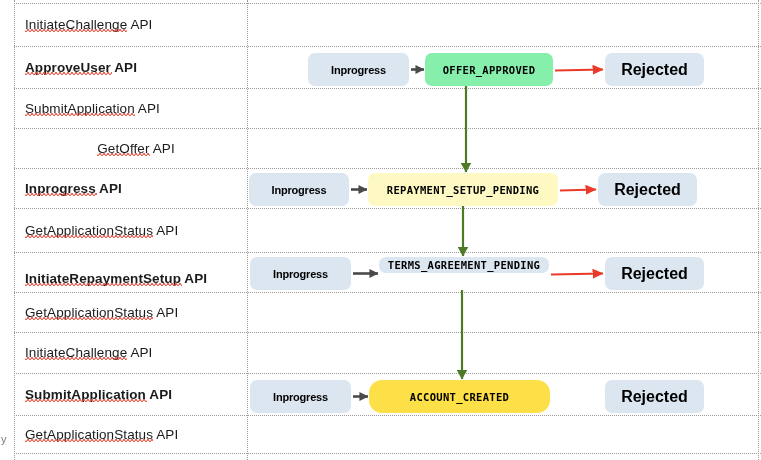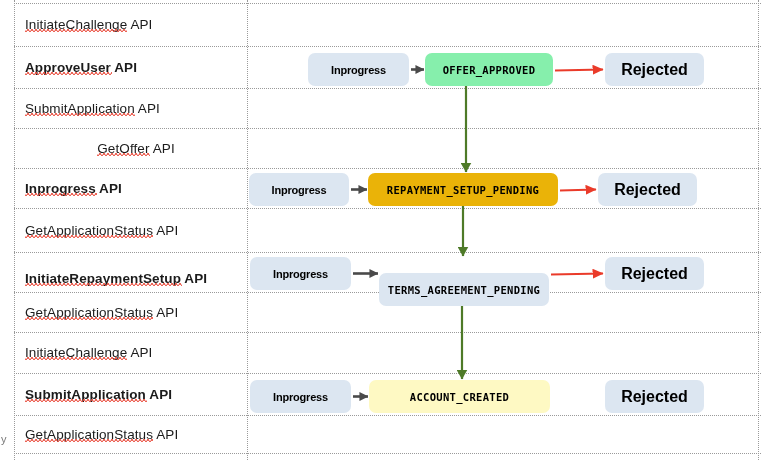--- a/index.html
+++ b/index.html
@@ -189,24 +189,24 @@
         <line x1="463" y1="206" x2="463" y2="256" stroke="#4e7a28" stroke-width="2.2" marker-end="url(#mGreen)"></line>
         <line x1="462" y1="290" x2="462" y2="379" stroke="#4e7a28" stroke-width="2.2" marker-end="url(#mGreen)"></line>
       </svg>
     </div>
 
   <div id="flow-nodes">
       <div class="node inprogress" style="left: 308px; top: 53px; width: 101px; height: 33px; background: rgb(220, 230, 241);">Inprogress</div>
       <div class="node state" style="left: 425px; top: 53px; width: 128px; height: 33px; background: #86efac;">OFFER_APPROVED</div>
       <div class="node rejected" style="left: 605px; top: 53px; width: 99px; height: 33px; background: rgb(220, 230, 241);">Rejected</div>
       <div class="node inprogress" style="left: 249px; top: 173px; width: 100px; height: 33px; background: rgb(220, 230, 241);">Inprogress</div>
-      <div class="node state" style="left: 368px; top: 173px; width: 190px; height: 33px; background: #eab308;">REPAYMENT_SETUP_PENDING</div>
+      <div class="node state" style="left: 368px; top: 173px; width: 190px; height: 33px; background: #fef9c3;">REPAYMENT_SETUP_PENDING</div>
       <div class="node rejected" style="left: 598px; top: 173px; width: 99px; height: 33px; background: rgb(220, 230, 241);">Rejected</div>
       <div class="node inprogress" style="left: 250px; top: 257px; width: 101px; height: 33px; background: rgb(220, 230, 241);">Inprogress</div>
-      <div class="node state" style="left: 379px; top: 273px; width: 170px; height: 33px; background: rgb(220, 230, 241);">TERMS_AGREEMENT_PENDING</div>
+      <div class="node state" style="left: 379px; top: 257px; width: 170px; height: 16px; background: rgb(220, 230, 241);">TERMS_AGREEMENT_PENDING</div>
       <div class="node rejected" style="left: 605px; top: 257px; width: 99px; height: 33px; background: rgb(220, 230, 241);">Rejected</div>
       <div class="node inprogress" style="left: 250px; top: 380px; width: 101px; height: 33px; background: rgb(220, 230, 241);">Inprogress</div>
-      <div class="node state" style="left: 369px; top: 380px; width: 181px; height: 33px; background: #fef9c3;">ACCOUNT_CREATED</div>
+      <div class="node state" style="left: 369px; top: 380px; width: 181px; height: 33px; background: #fde047; border-radius: 13px;">ACCOUNT_CREATED</div>
       <div class="node rejected" style="left: 605px; top: 380px; width: 99px; height: 33px; background: rgb(220, 230, 241);">Rejected</div>
     </div>
 
   <div id="stray" style="position:absolute;left:1px;top:433px;font-size:11px;color:#7a7a7a;">y</div>
 </div>
 
 </body></html>

